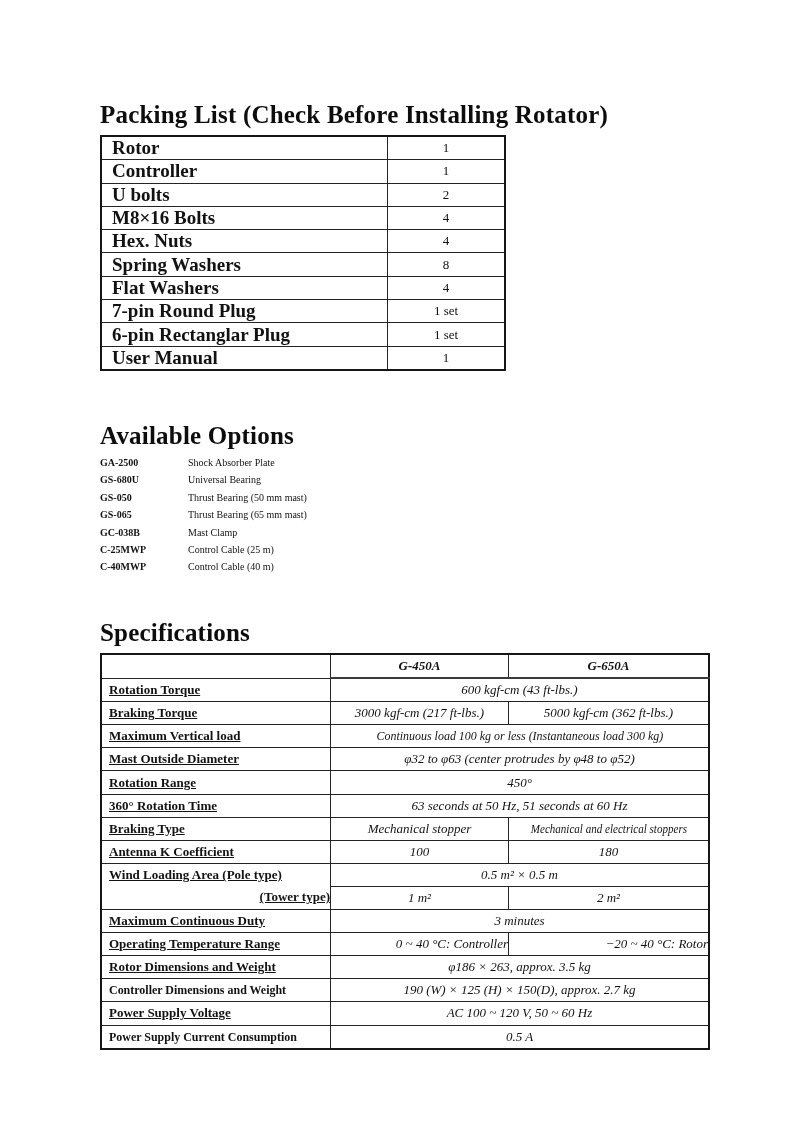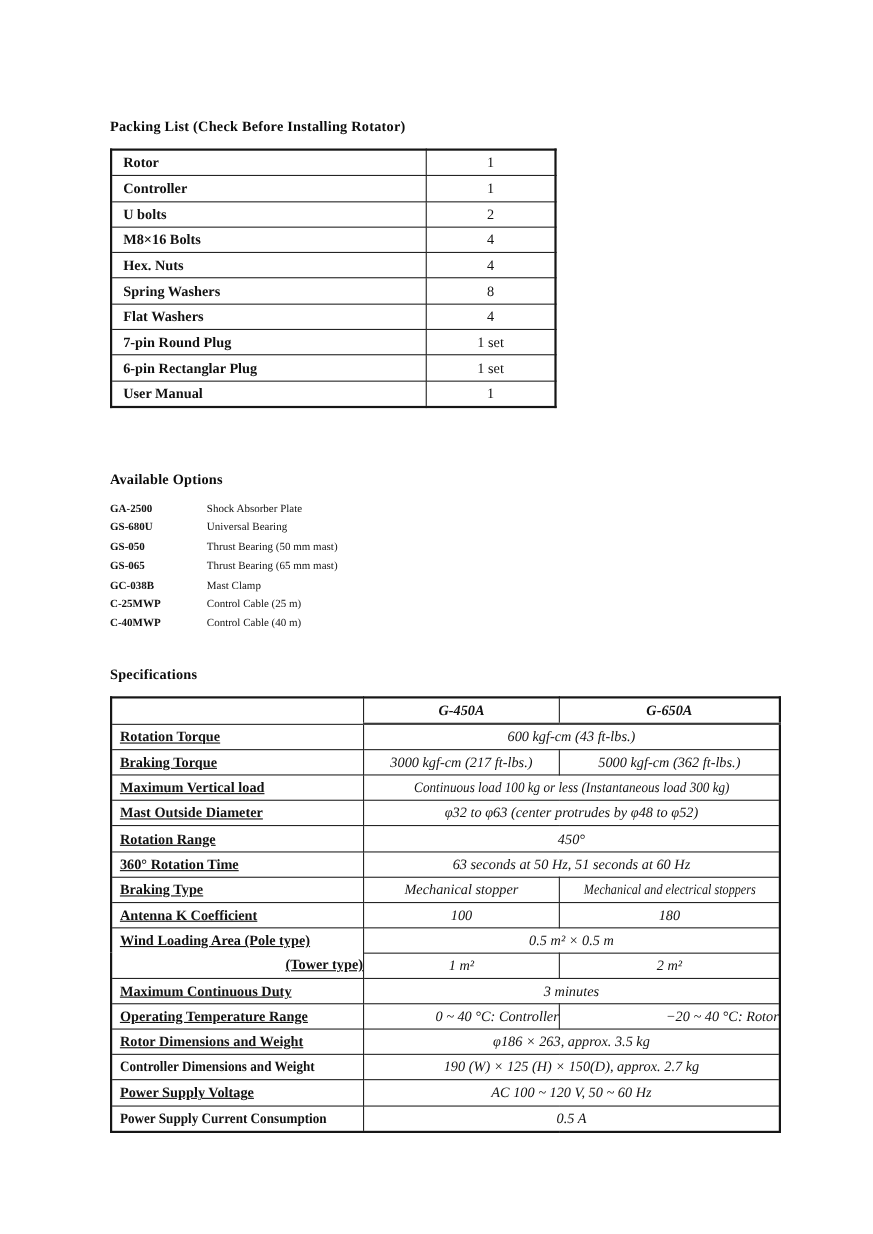--- a/index.html
+++ b/index.html
@@ -3,41 +3,41 @@
 <meta charset="utf-8">
 <style>
   html,body { margin:0; padding:0; background:#ffffff; }
   .page {
     position:relative; width:794px; height:1122px; background:#ffffff;
     font-family:"Liberation Serif","DejaVu Serif",serif; color:#121212;
     overflow:hidden;
   }
   section { position:absolute; left:100px; }
   h2.doc-heading {
-    margin:0; font-size:13px; font-weight:bold; line-height:22px;
+    margin:0; font-size:25px; font-weight:bold; line-height:22px;
     letter-spacing:0.2px; color:#0d0d0d; white-space:nowrap;
   }
 
   
   #packing-section { top:104px; }
   table { border-collapse:collapse; table-layout:fixed; }
   .packing { width:391px; margin-top:9px; border:2px solid #161616; }
   .packing td { border:1px solid #242424; height:22.3px; padding:0; vertical-align:middle; }
-  .packing td.item { width:275px; font-weight:bold; font-size:13px; padding-left:10px; }
+  .packing td.item { width:275px; font-weight:bold; font-size:19px; padding-left:10px; }
   .packing td.qty  { width:116px; text-align:center; font-size:13px; }
 
   
   #options-section { top:425px; }
   .optlist { margin-top:7px; }
   .optrow { height:17.4px; line-height:17.4px; white-space:nowrap; font-size:10px; }
   .optrow .code { display:inline-block; width:88px; font-weight:bold; }
   .optrow .desc { font-weight:normal; }
 
   
-  #spec-section { top:602px; }
+  #spec-section { top:622px; }
   .spec { width:597px; margin-top:9px; border:2px solid #161616; font-size:13px; }
   .spec td { border:1px solid #242424; height:22.1px; padding:0; vertical-align:middle; }
   .spec td.lbl { width:221px; font-weight:bold; text-align:left; padding-left:7px;text-decoration:underline; }
   .spec td.v1 { width:177px; }
   .spec td.v2 { width:199px; }
   .spec td.val { text-align:center;font-style:italic; }
   .spec td.left { text-align:right; padding-left:8px; }
   .spec td.hdr { font-weight:bold; text-align:center; border-bottom:2px solid #3a3a3a; }
   .wl-cell { padding-right:5px; }
   .wl-line1 { line-height:22px; white-space:nowrap; }

